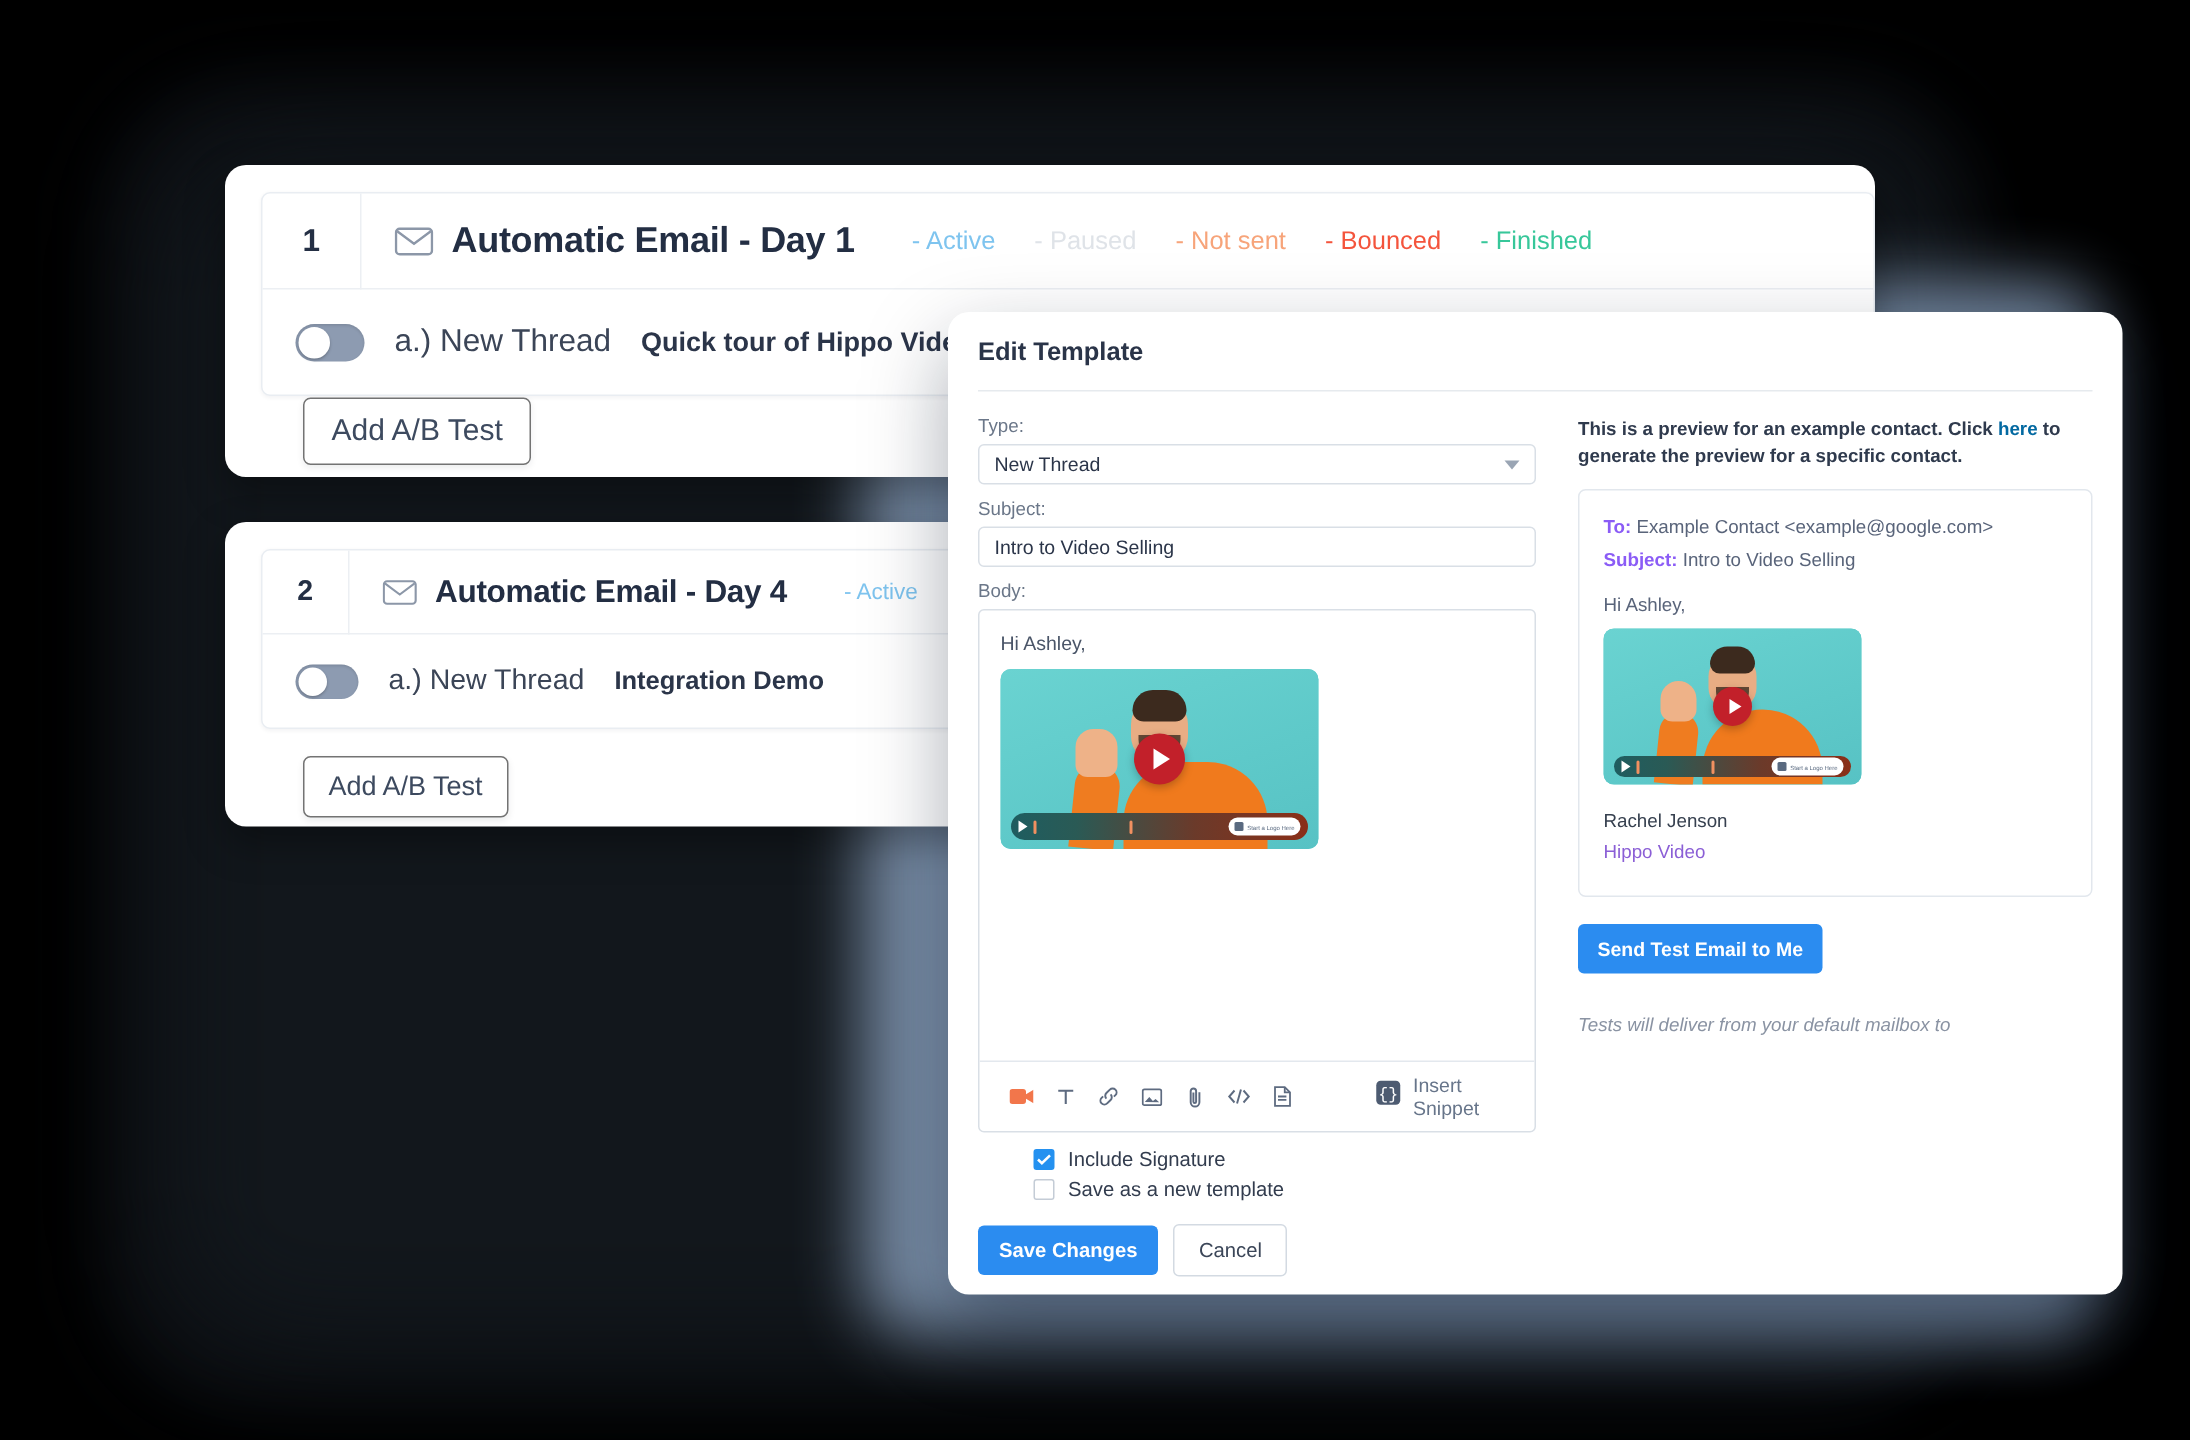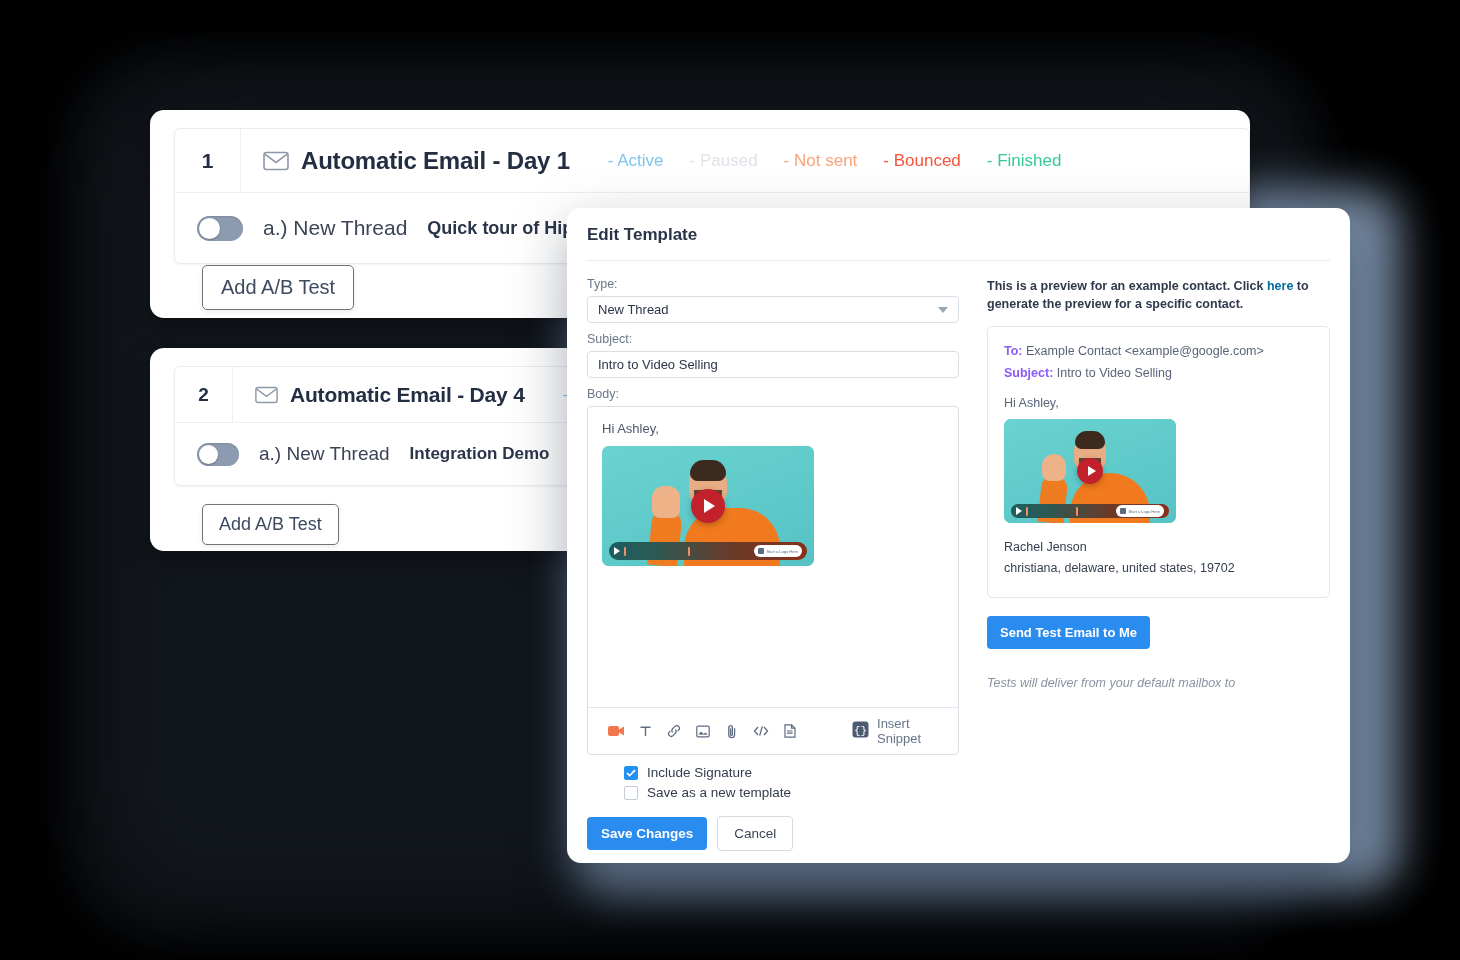--- a/index.html
+++ b/index.html
@@ -93,21 +93,21 @@
     font-size: 20px; color: #3d4a5f;
     padding: 10px 18px;
     white-space: nowrap;
   }
   .card1 .ab-btn { left: 52px; bottom: 8px; }
   .card2 .ab-btn { left: 52px; bottom: 6px; font-size: 18px; padding: 9px 16px; }
 
   
   .modal {
     position: absolute;
-    left: 567px; top: 208px; width: 783px; height: 655px;
+    left: 632px; top: 208px; width: 783px; height: 655px;
     background: #fff; border-radius: 14px;
     box-shadow: 0 22px 55px rgba(10,20,40,.35);
     overflow: hidden;
   }
   .modal-title {
     font-size: 17px; font-weight: 700; color: #2a3448;
     padding: 17px 0 0 20px;
   }
   .modal-divider { margin: 15px 20px 0 20px; height: 1px; background: #e6eaee; }
   .modal-body { display: flex; padding: 16px 20px 0 20px; gap: 28px; }
@@ -501,21 +501,21 @@
               <div class="ctrl-mark m2"></div>
               <div class="ctrl-chip">
                 <span class="sq"></span>
                 <span class="tx">Start a Logo Here</span>
               </div>
             </div>
           </div>
 
           <div class="pv-sig">
             <div class="n">Rachel Jenson</div>
-            <div class="addr">christiana, delaware, united states, 19702</div>
+            <div class="brand">Hippo Video</div>
           </div>
         </div>
 
         <button class="send-btn">Send Test Email to Me</button>
         <div class="send-note">
           <div>Tests will deliver from your default mailbox to</div>
         </div>
       </div>
     </div>
   </div>

